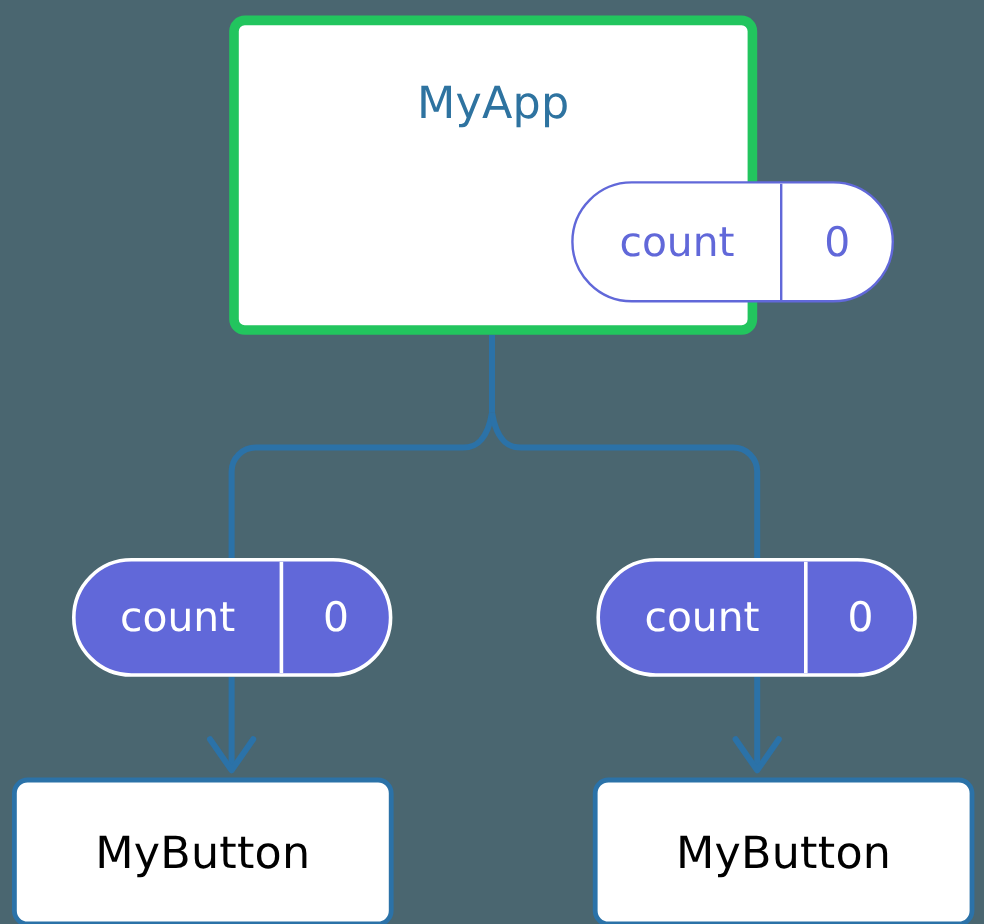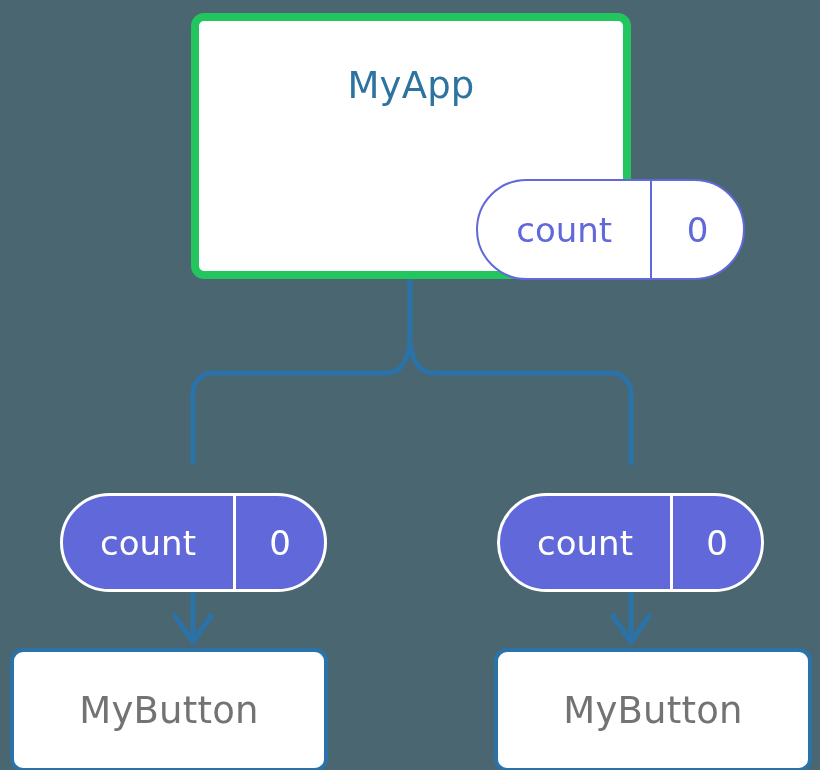--- a/index.html
+++ b/index.html
@@ -57,21 +57,20 @@
   }
 
   
   .state-pill {
     position: absolute;
     display: flex;
     align-items: stretch;
     box-sizing: border-box;
     border-radius: 999px;
     overflow: hidden;
-    margin-top: 28px;
   }
   .state-pill .pill-key,
   .state-pill .pill-value {
     display: flex;
     align-items: center;
     justify-content: center;
     box-sizing: border-box;
     font-size: 34px;
     font-weight: 400;
     line-height: 1;
@@ -135,21 +134,21 @@
     position: absolute;
     background: #ffffff;
     border: 4px solid #2b72a8;
     border-radius: 13px;
     box-sizing: border-box;
     display: flex;
     align-items: center;
     justify-content: center;
   }
   .child-card .child-title {
-    color: #737373;
+    color: #000000;
     font-size: 37px;
     font-weight: 400;
     line-height: 1;
     letter-spacing: 0.2px;
   }
   #left-child-card {
     left: 10px;
     top: 648px;
     width: 318px;
     height: 124px;

